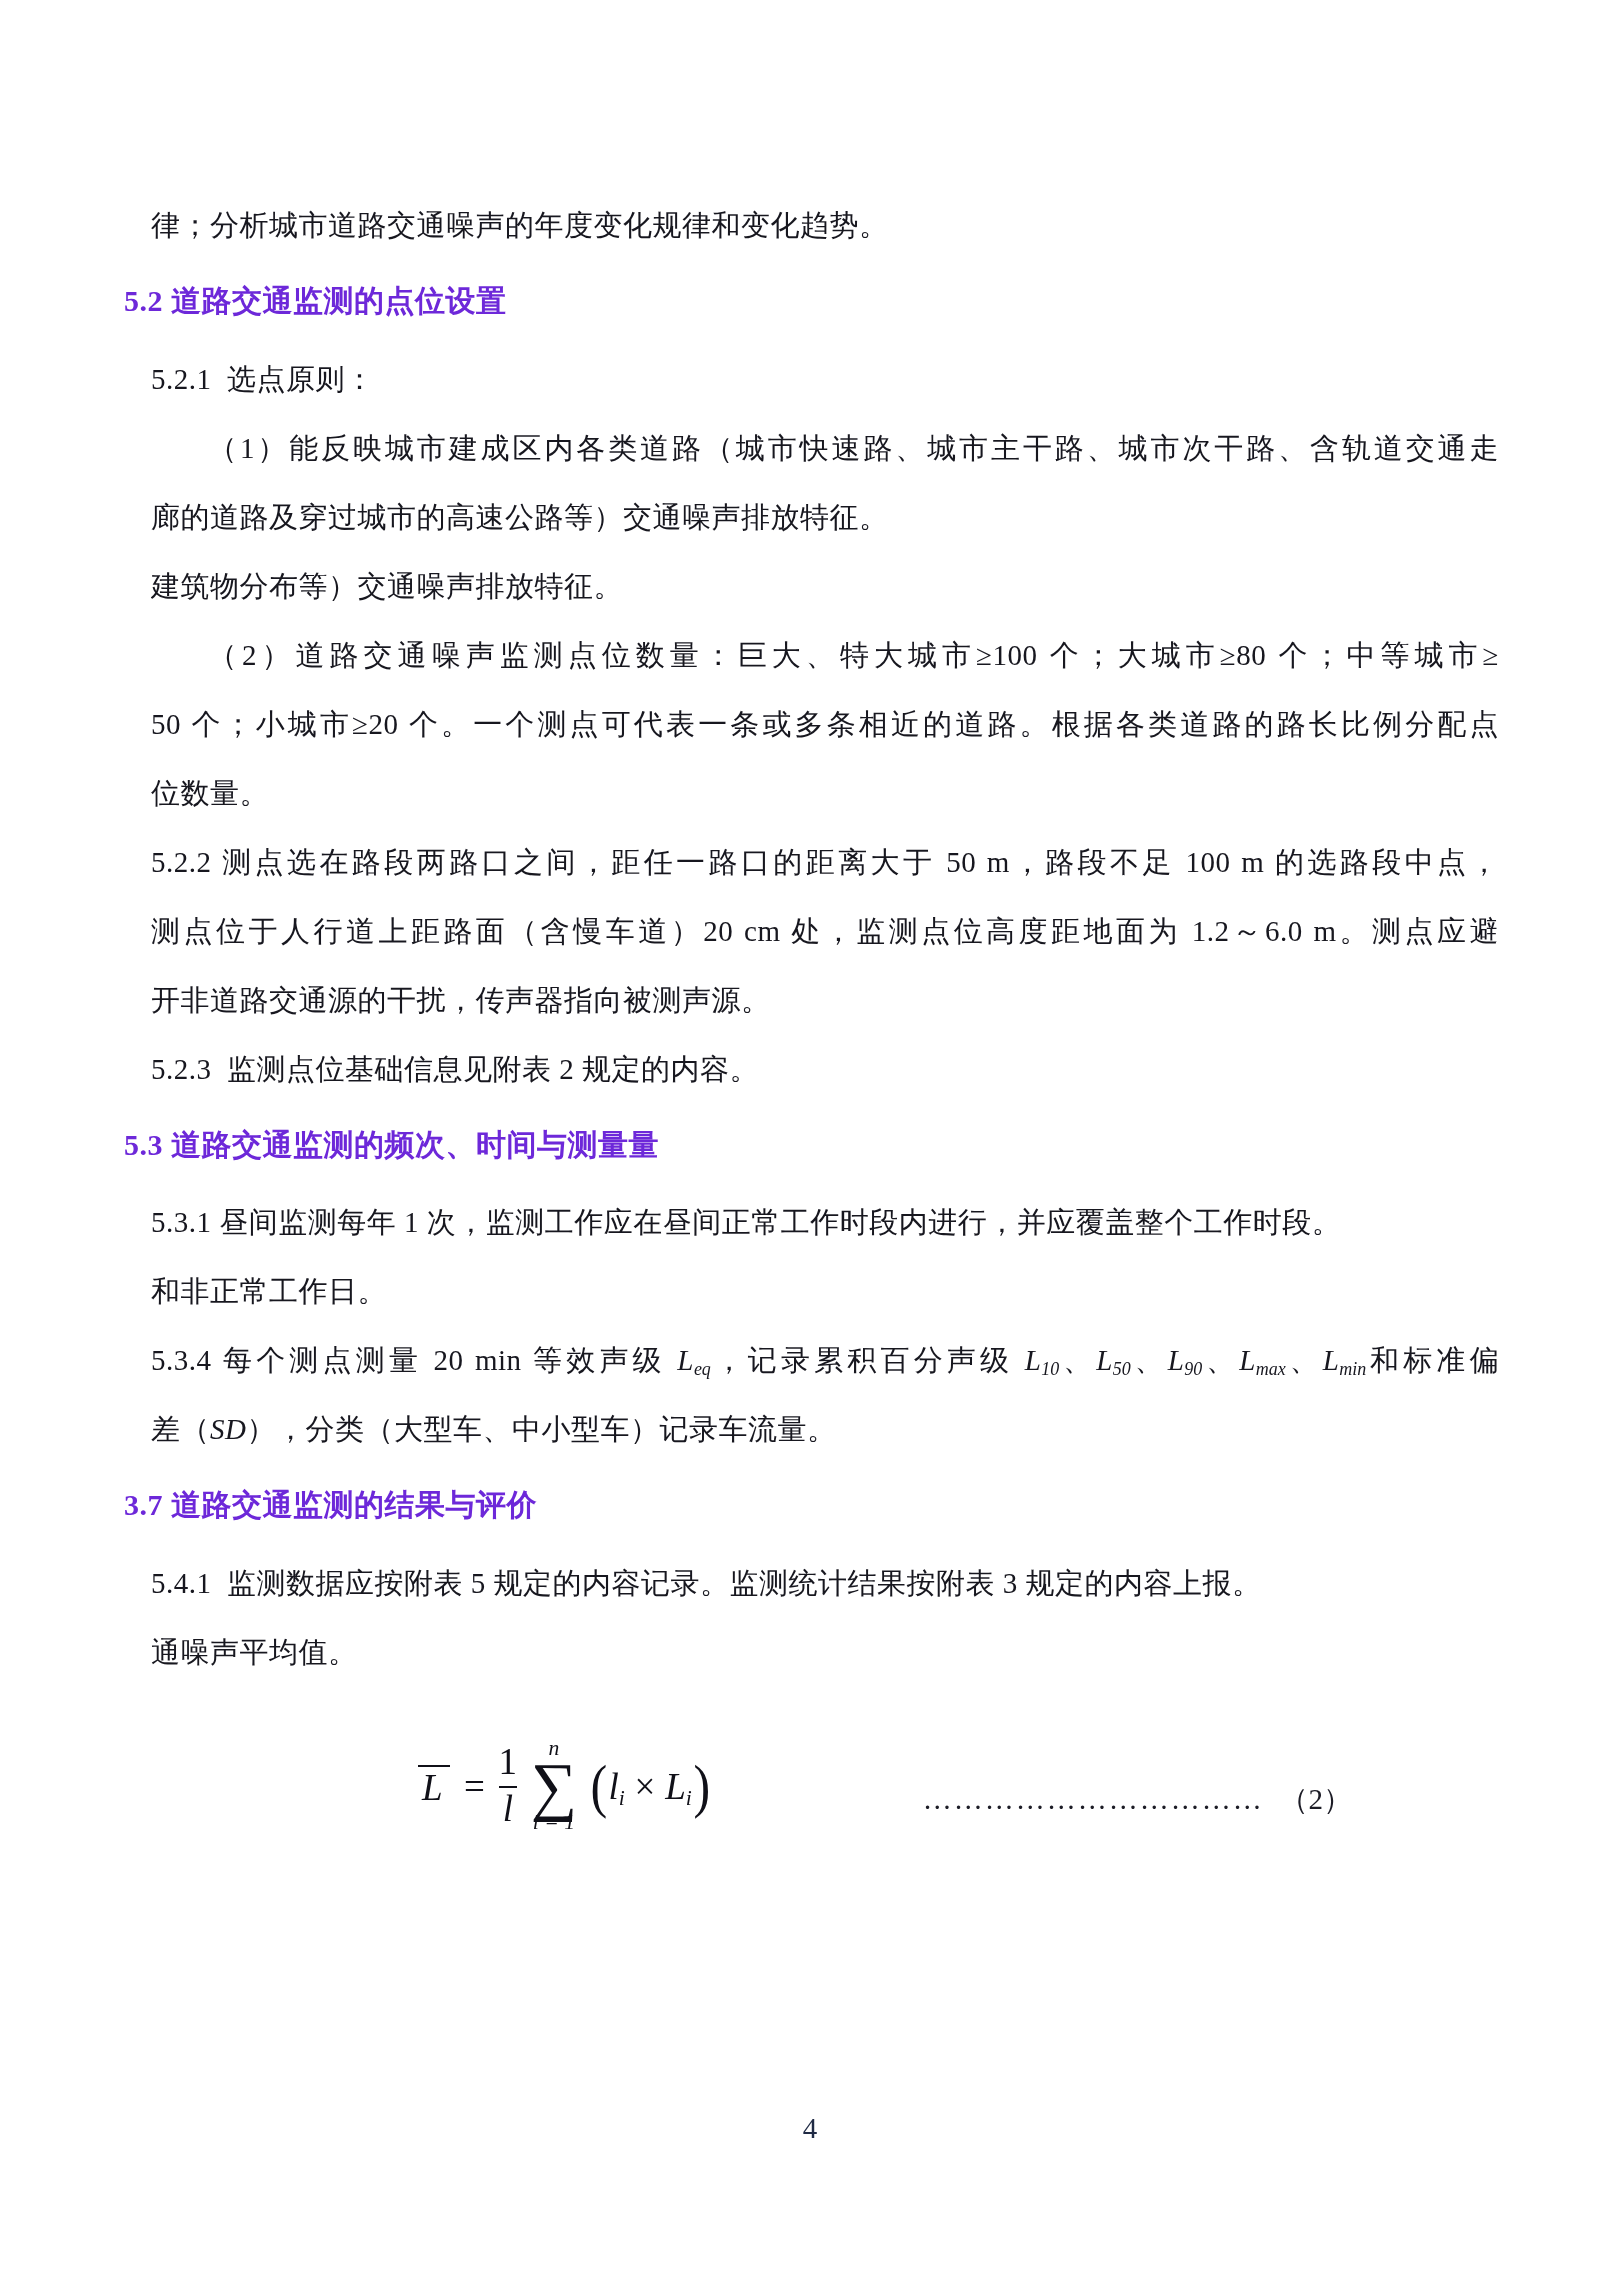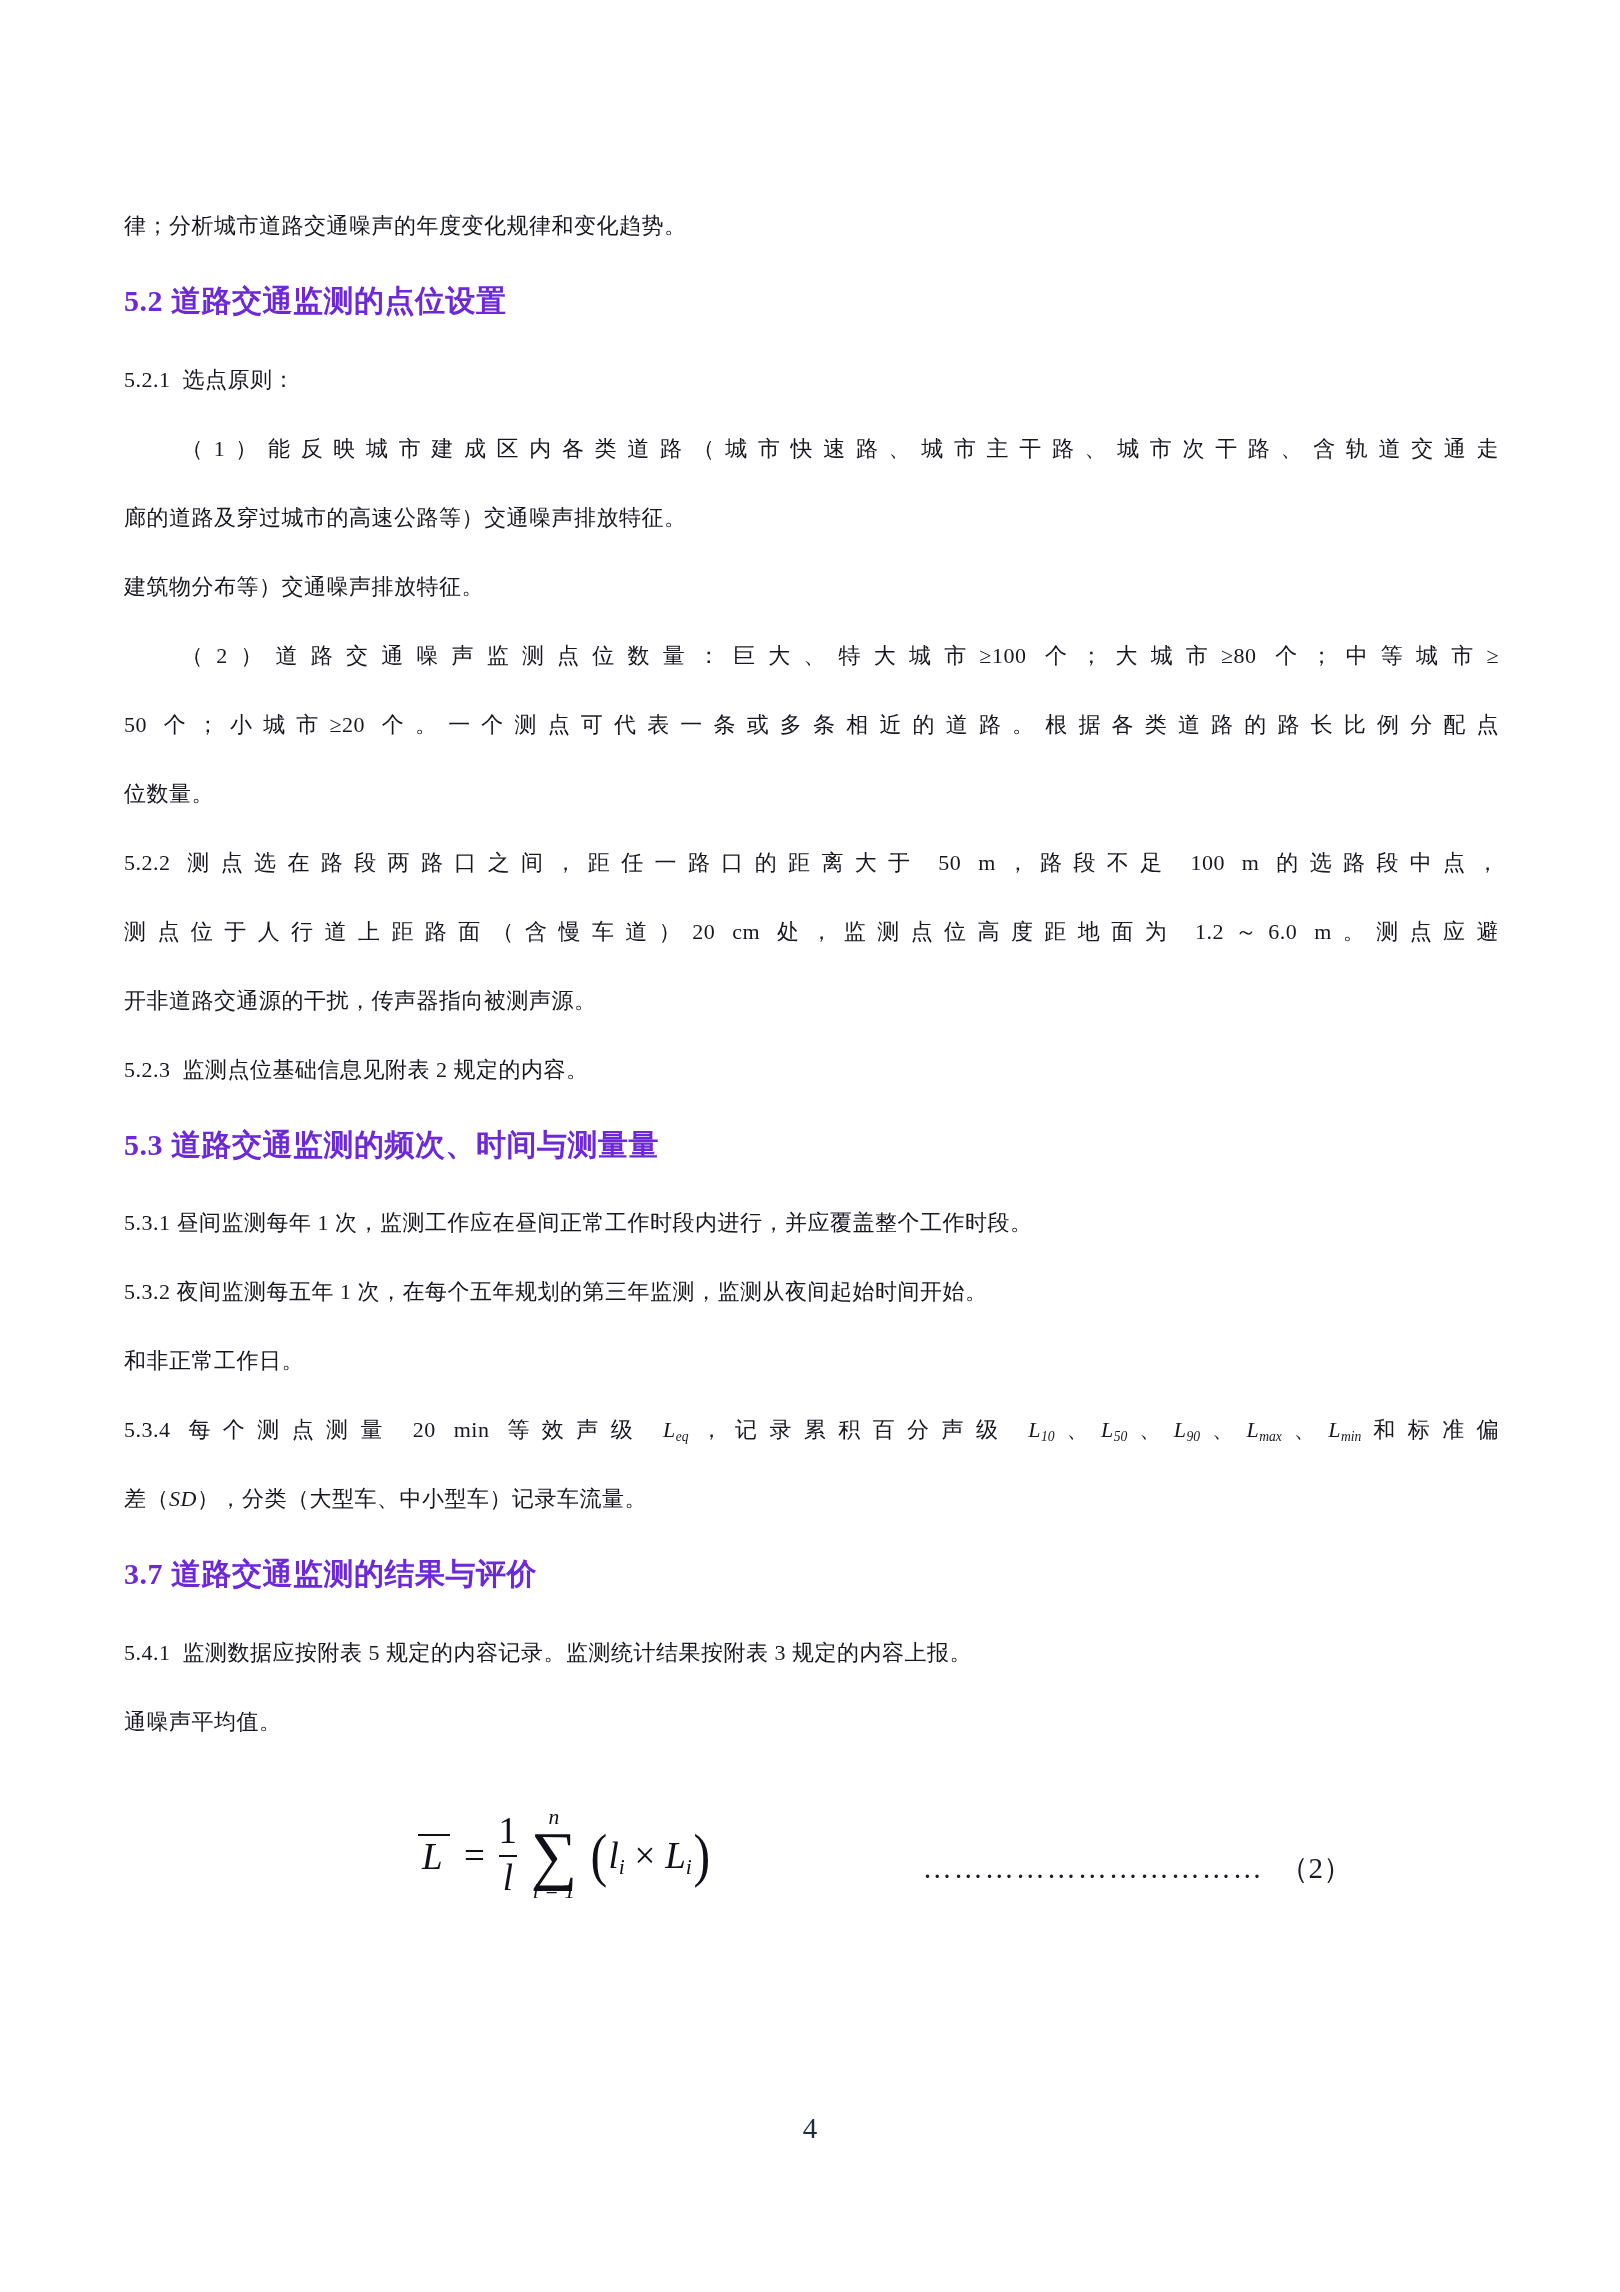--- a/index.html
+++ b/index.html
@@ -12,24 +12,25 @@
     box-sizing: border-box;
     padding: 191px 121px 0 124px;
     font-family: "Liberation Serif", "DejaVu Serif", serif;
     color: #17171f;
     overflow: hidden;
   }
   .doc-body { width: 100%; }
   .line {
     height: 69px;
     line-height: 69px;
-    font-size: 22px;
+    font-size: 29px;
     letter-spacing: 0.5px;
     white-space: pre-wrap;
     overflow: hidden;
+    margin-left: 27px;
   }
   .line.justify {
     text-align: justify;
     text-align-last: justify;
     font-family: Liberation Serif, serif;
   }
   .line.indent { padding-left: 57px; }
   .line.heading {
     font-weight: bold;
     font-size: 30px;
@@ -138,21 +139,20 @@
       <div class="line"><span>建筑物分布等）交通噪声排放特征。</span></div>
       <div class="line indent justify"><span>（2）道路交通噪声监测点位数量：巨大、特大城市≥100 个；大城市≥80 个；中等城市≥</span></div>
       <div class="line justify"><span>50 个；小城市≥20 个。一个测点可代表一条或多条相近的道路。根据各类道路的路长比例分配点</span></div>
       <div class="line"><span>位数量。</span></div>
       <div class="line justify"><span>5.2.2 测点选在路段两路口之间，距任一路口的距离大于 50 m，路段不足 100 m 的选路段中点，</span></div>
       <div class="line justify"><span>测点位于人行道上距路面（含慢车道）20 cm 处，监测点位高度距地面为 1.2～6.0 m。测点应避</span></div>
       <div class="line"><span>开非道路交通源的干扰，传声器指向被测声源。</span></div>
       <div class="line"><span>5.2.3  监测点位基础信息见附表 2 规定的内容。</span></div>
       <div class="line heading"><span>5.3 道路交通监测的频次、时间与测量量</span></div>
       <div class="line"><span>5.3.1 昼间监测每年 1 次，监测工作应在昼间正常工作时段内进行，并应覆盖整个工作时段。</span></div>
-      <div class="line"><span>5.3.2 夜间监测每五年 1 次，在每个五年规划的第三年监测，监测从夜间起始时间开始。</span></div>
       <div class="line"><span>和非正常工作日。</span></div>
       <div class="line justify"><span>5.3.4 每个测点测量 20 min 等效声级 </span><span class="it">L</span><span class="it sb">eq</span><span>，记录累积百分声级 </span><span class="it">L</span><span class="it sb">10</span><span>、</span><span class="it">L</span><span class="it sb">50</span><span>、</span><span class="it">L</span><span class="it sb">90</span><span>、</span><span class="it">L</span><span class="it sb">max</span><span>、</span><span class="it">L</span><span class="it sb">min</span><span>和标准偏</span></div>
       <div class="line"><span>差（</span><span class="it">SD</span><span>），分类（大型车、中小型车）记录车流量。</span></div>
       <div class="line heading"><span>3.7 道路交通监测的结果与评价</span></div>
       <div class="line"><span>5.4.1  监测数据应按附表 5 规定的内容记录。监测统计结果按附表 3 规定的内容上报。</span></div>
       <div class="line"><span>通噪声平均值。</span></div>
     </div>
 
   <div class="formula-row">
     <div class="formula">

